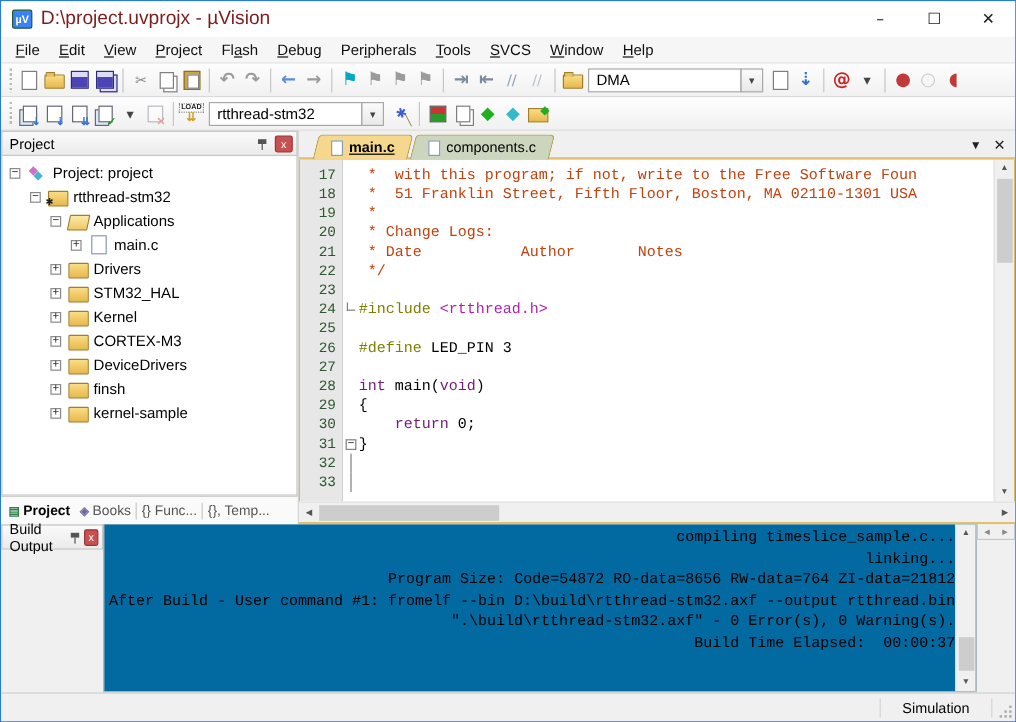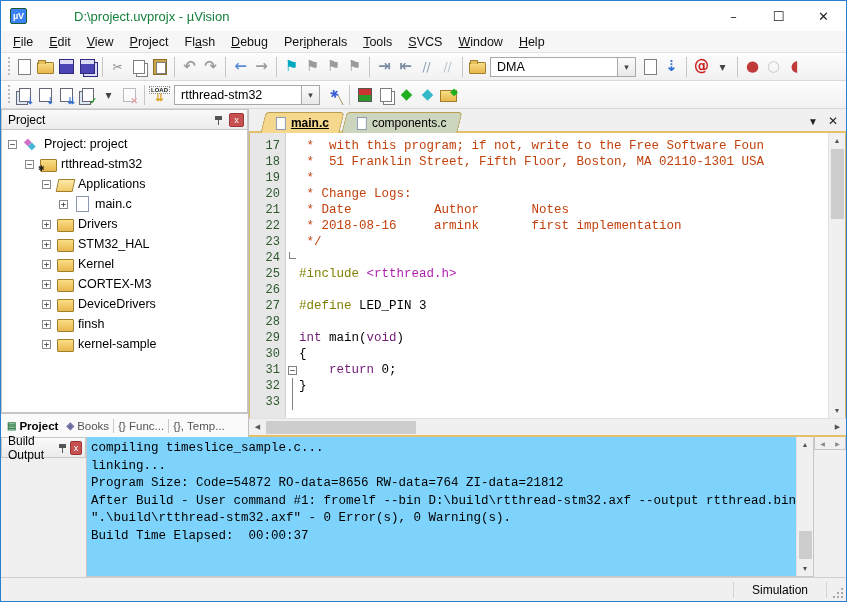--- a/index.html
+++ b/index.html
@@ -3,21 +3,21 @@
 <meta charset="utf-8">
 <style>
   *{margin:0;padding:0;box-sizing:border-box;}
   body{background:#d8d8d8;font-family:"Liberation Sans",sans-serif;}
   .window{width:847px;height:602px;border:1px solid #2a7ed2;background:#f0f0f0;
     display:flex;flex-direction:column;overflow:hidden;position:relative;}
   
   .titlebar{height:30px;background:#fff;display:flex;align-items:center;flex:0 0 auto;}
   .appicon{width:17px;height:16px;margin:0 7px 0 9px;background:#3b82f6;border:1px solid #1d5a31;
     color:#fff;font-size:9px;font-weight:bold;display:flex;align-items:center;justify-content:center;border-radius:2px;}
-  .title{font-size:13px;color:#15803d;margin-left:40px;}
+  .title{font-size:16px;color:#7f1d1d;}
   .winbtns{margin-left:auto;display:flex;height:30px;}
   .winbtn{width:45px;height:30px;display:flex;align-items:center;justify-content:center;
     font-size:13px;color:#222;font-family:"DejaVu Sans",sans-serif;}
   
   .menubar{height:22px;background:#f6f6f6;display:flex;align-items:center;padding-left:4px;
     border-bottom:1px solid #e2e2e2;flex:0 0 auto;}
   .menu-item{font-size:12.5px;color:#111;padding:2px 8px;}
   
   .tb{height:28px;background:linear-gradient(#fdfdfd,#f1f1f1);display:flex;align-items:center;
     border-bottom:1px solid #d9d9d9;flex:0 0 auto;padding-left:2px;}
@@ -128,21 +128,21 @@
   .vscroll{width:17px;background:#f0f0f0;border-left:1px solid #e2e2e2;display:flex;flex-direction:column;
     align-items:center;flex:0 0 auto;}
   .sarrow{height:15px;width:17px;display:flex;align-items:center;justify-content:center;font-size:7px;color:#555;}
   .vthumb{width:13px;background:#cdcdcd;border-radius:0;}
   .hscroll{height:17px;background:#f0f0f0;border-top:1px solid #e2e2e2;display:flex;align-items:center;flex:0 0 auto;}
   .harrow{width:17px;height:17px;display:flex;align-items:center;justify-content:center;font-size:7px;color:#555;}
   .hthumb{height:13px;background:#cdcdcd;}
   .goldline{height:2px;background:#e5c06b;flex:0 0 auto;}
   
   .build{height:140px;flex:0 0 auto;display:flex;flex-direction:row;background:#f0f0f0;}
-  .bbody{flex:1;display:flex;min-height:0;border:1px solid #c6c6c6;border-top:none;background:#7dd3fc;}
+  .bbody{flex:1;display:flex;min-height:0;border:1px solid #c6c6c6;border-top:none;background:#0369a1;text-align:right;}
   .btext{flex:1;padding:3px 0 0 4px;overflow:hidden;}
   .bol{font-family:"Liberation Mono",monospace;font-size:12.5px;line-height:17.5px;color:#000;white-space:pre;}
   .bhscroll{height:13px;background:#f0f0f0;border:1px solid #c6c6c6;border-top:none;display:flex;align-items:center;}
   .bharrow{width:15px;display:flex;align-items:center;justify-content:center;font-size:6px;color:#888;}
   
   .status{height:24px;flex:0 0 auto;background:#f0f0f0;border-top:1px solid #cfcfcf;display:flex;align-items:center;}
   .st-sep{width:1px;height:16px;background:#d5d5d5;}
   .st-label{font-size:12px;color:#000;padding:0 18px;}
   .st-grip{width:17px;height:17px;margin-left:2px;align-self:flex-end;position:relative;}
   .st-grip::before{content:"";position:absolute;right:3px;bottom:3px;width:2px;height:2px;background:#a9a9a9;
@@ -446,21 +446,20 @@
             <div class="fc">
               <div class="fm-bar"></div>
             </div>
           </div>
         <div class="codecol" id="codecol">
             <div class="cl"><span class="tok-cm"> *  with this program; if not, write to the Free Software Foun</span></div>
             <div class="cl"><span class="tok-cm"> *  51 Franklin Street, Fifth Floor, Boston, MA 02110-1301 USA</span></div>
             <div class="cl"><span class="tok-cm"> *</span></div>
             <div class="cl"><span class="tok-cm"> * Change Logs:</span></div>
             <div class="cl"><span class="tok-cm"> * Date           Author       Notes</span></div>
-            <div class="cl"><span class="tok-cm"> * 2018-08-16     armink       first implementation</span></div>
             <div class="cl"><span class="tok-cm"> */</span></div>
             <div class="cl"></div>
             <div class="cl"><span class="tok-pp">#include </span><span class="tok-hd">&lt;rtthread.h&gt;</span></div>
             <div class="cl"></div>
             <div class="cl"><span class="tok-pp">#define</span><span class="tok-pl"> LED_PIN 3</span></div>
             <div class="cl"></div>
             <div class="cl"><span class="tok-kw">int</span><span class="tok-pl"> main(</span><span class="tok-kw">void</span><span class="tok-pl">)</span></div>
             <div class="cl"><span class="tok-pl">{</span></div>
             <div class="cl"><span class="tok-pl">    </span><span class="tok-kw">return</span><span class="tok-pl"> 0;</span></div>
             <div class="cl"><span class="tok-pl">}</span></div>

